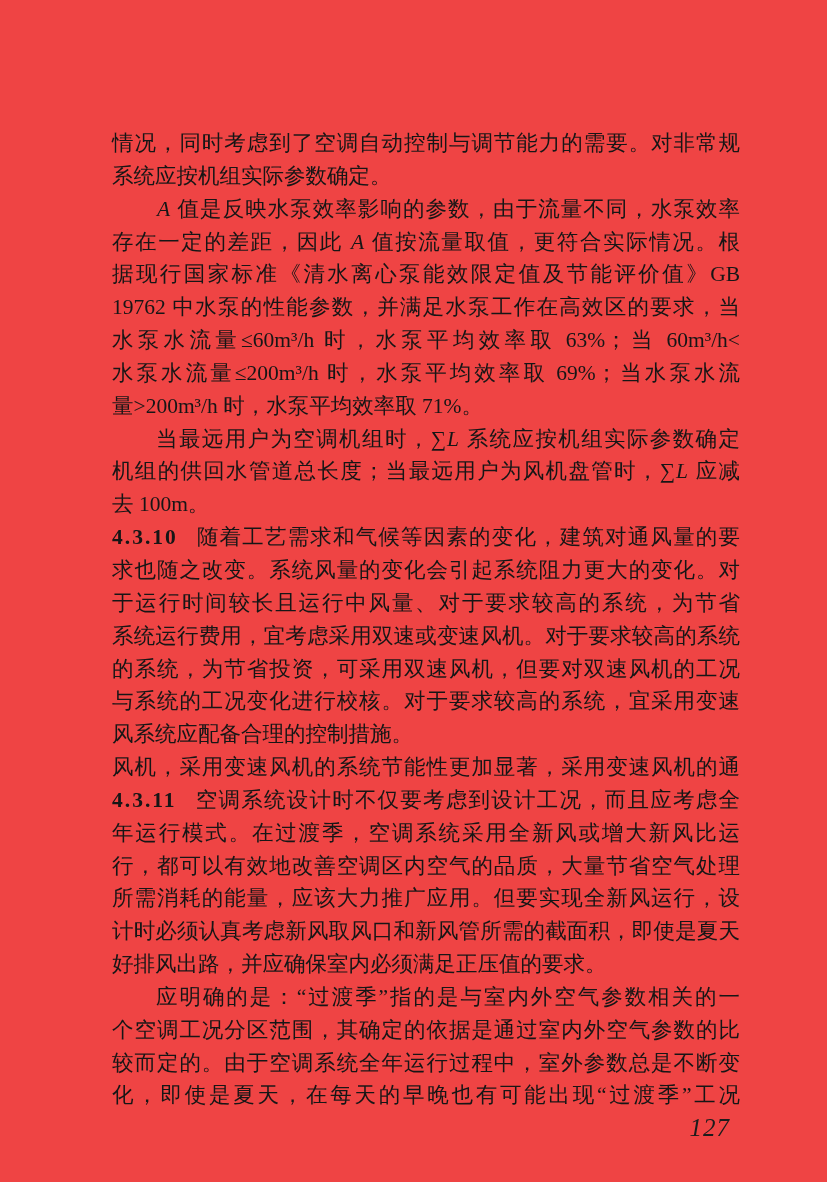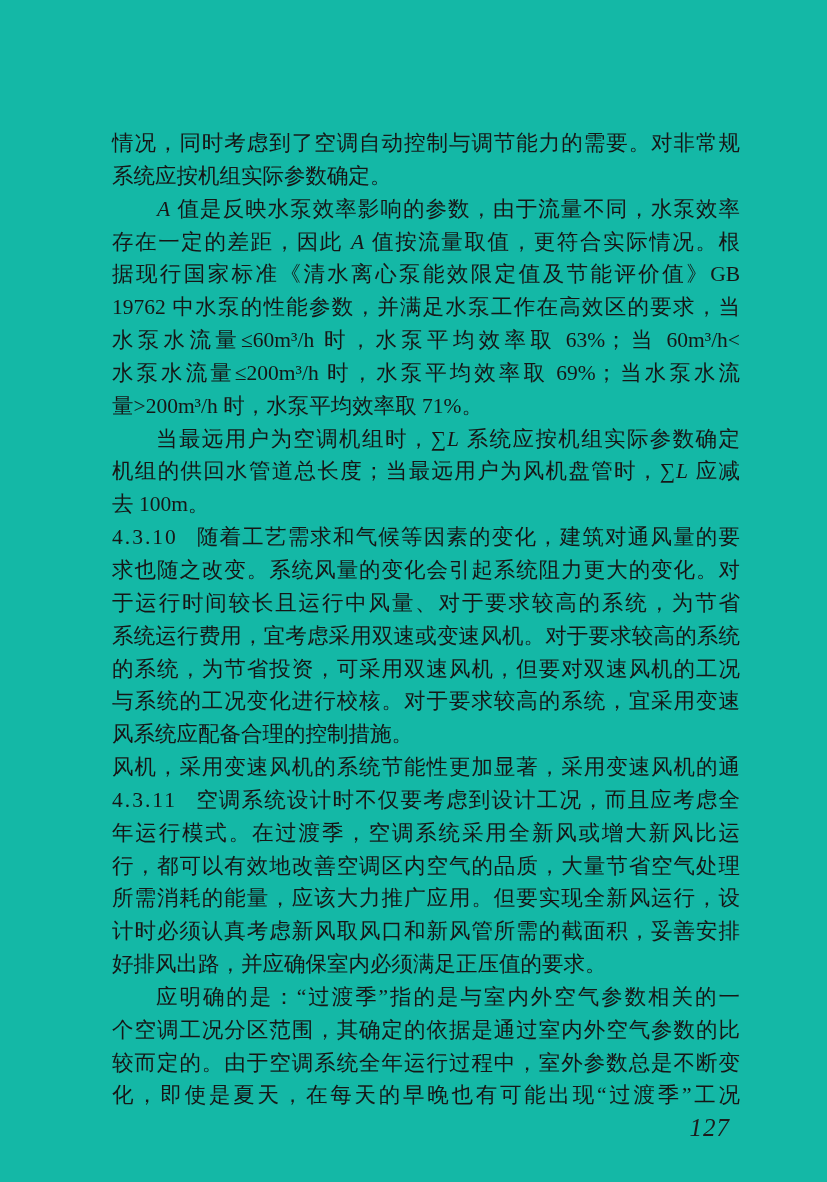--- a/index.html
+++ b/index.html
@@ -5,21 +5,21 @@
   html, body {
     margin: 0;
     padding: 0;
     background: #e8e8e8;
   }
   .page {
     position: relative;
     width: 827px;
     height: 1182px;
     margin: 0 auto;
-    background: #14b8a6;
+    background: #ef4444;
     color: #161616;
     font-family: "Liberation Serif", "DejaVu Serif", serif;
     overflow: hidden;
   }
   .textblock {
     position: absolute;
     left: 112px;
     top: 127px;
     width: 628px;
     font-size: 21.5px;
@@ -34,21 +34,21 @@
   }
   .line.end {
     text-align-last: left;
   }
   .line.indent {
     text-indent: 44px;
   }
   .seg-normal { font-style: normal; }
   .seg-italic { font-style: italic; padding: 0 1px; }
   .seg-bold {
-    font-weight: 400;
+    font-weight: 700;
     letter-spacing: 2px;
     margin-right: 18px;
   }
   .pagenum {
     position: absolute;
     top: 1114px;
     left: 650px;
     width: 80px;
     text-align: right;
     font-size: 25px;
@@ -79,21 +79,21 @@
       <div class="line"><span class="seg-normal">于运行时间较长且运行中风量、对于要求较高的系统，为节省</span></div>
       <div class="line"><span class="seg-normal">系统运行费用，宜考虑采用双速或变速风机。对于要求较高的系统</span></div>
       <div class="line"><span class="seg-normal">的系统，为节省投资，可采用双速风机，但要对双速风机的工况</span></div>
       <div class="line"><span class="seg-normal">与系统的工况变化进行校核。对于要求较高的系统，宜采用变速</span></div>
       <div class="line end"><span class="seg-normal">风系统应配备合理的控制措施。</span></div>
       <div class="line"><span class="seg-normal">风机，采用变速风机的系统节能性更加显著，采用变速风机的通</span></div>
       <div class="line"><span class="seg-bold">4.3.11</span><span class="seg-normal">空调系统设计时不仅要考虑到设计工况，而且应考虑全</span></div>
       <div class="line"><span class="seg-normal">年运行模式。在过渡季，空调系统采用全新风或增大新风比运</span></div>
       <div class="line"><span class="seg-normal">行，都可以有效地改善空调区内空气的品质，大量节省空气处理</span></div>
       <div class="line"><span class="seg-normal">所需消耗的能量，应该大力推广应用。但要实现全新风运行，设</span></div>
-      <div class="line"><span class="seg-normal">计时必须认真考虑新风取风口和新风管所需的截面积，妥善安排</span></div>
+      <div class="line"><span class="seg-normal">计时必须认真考虑新风取风口和新风管所需的截面积，即使是夏天</span></div>
       <div class="line end"><span class="seg-normal">好排风出路，并应确保室内必须满足正压值的要求。</span></div>
       <div class="line indent"><span class="seg-normal">应明确的是：“过渡季”指的是与室内外空气参数相关的一</span></div>
       <div class="line"><span class="seg-normal">个空调工况分区范围，其确定的依据是通过室内外空气参数的比</span></div>
       <div class="line"><span class="seg-normal">较而定的。由于空调系统全年运行过程中，室外参数总是不断变</span></div>
       <div class="line"><span class="seg-normal">化，即使是夏天，在每天的早晚也有可能出现“过渡季”工况</span></div>
     </div>
   <div class="pagenum">127</div>
 </div>
 
 </body></html>

